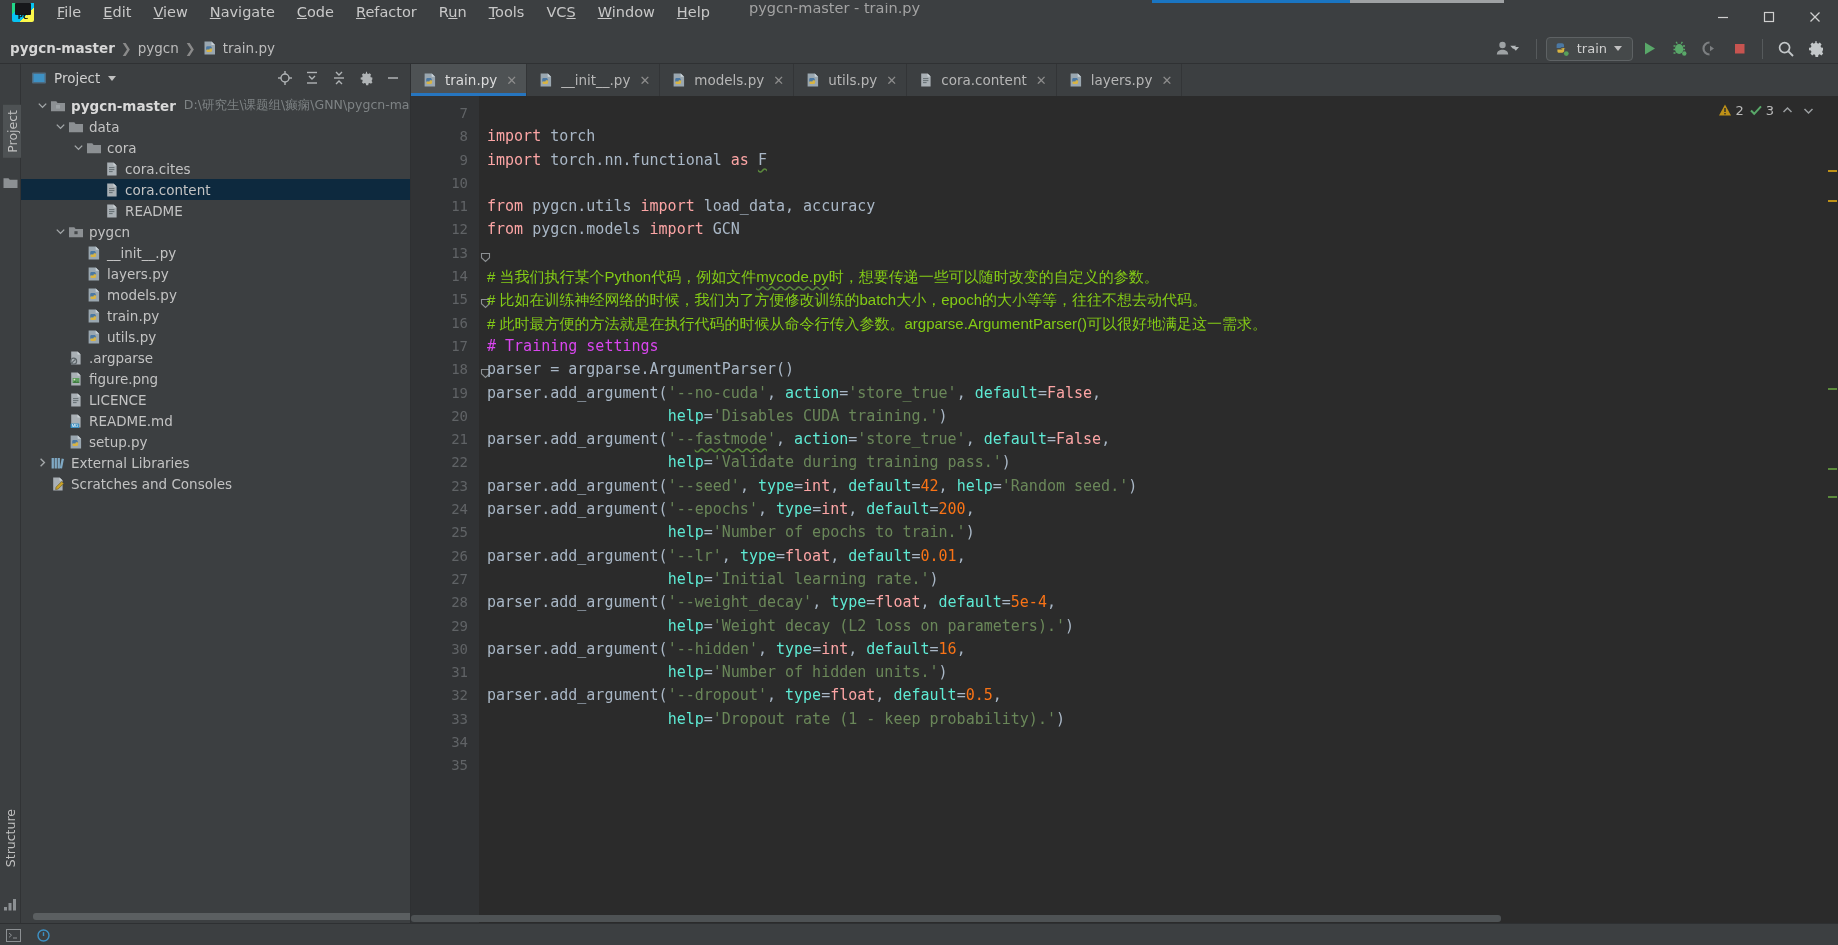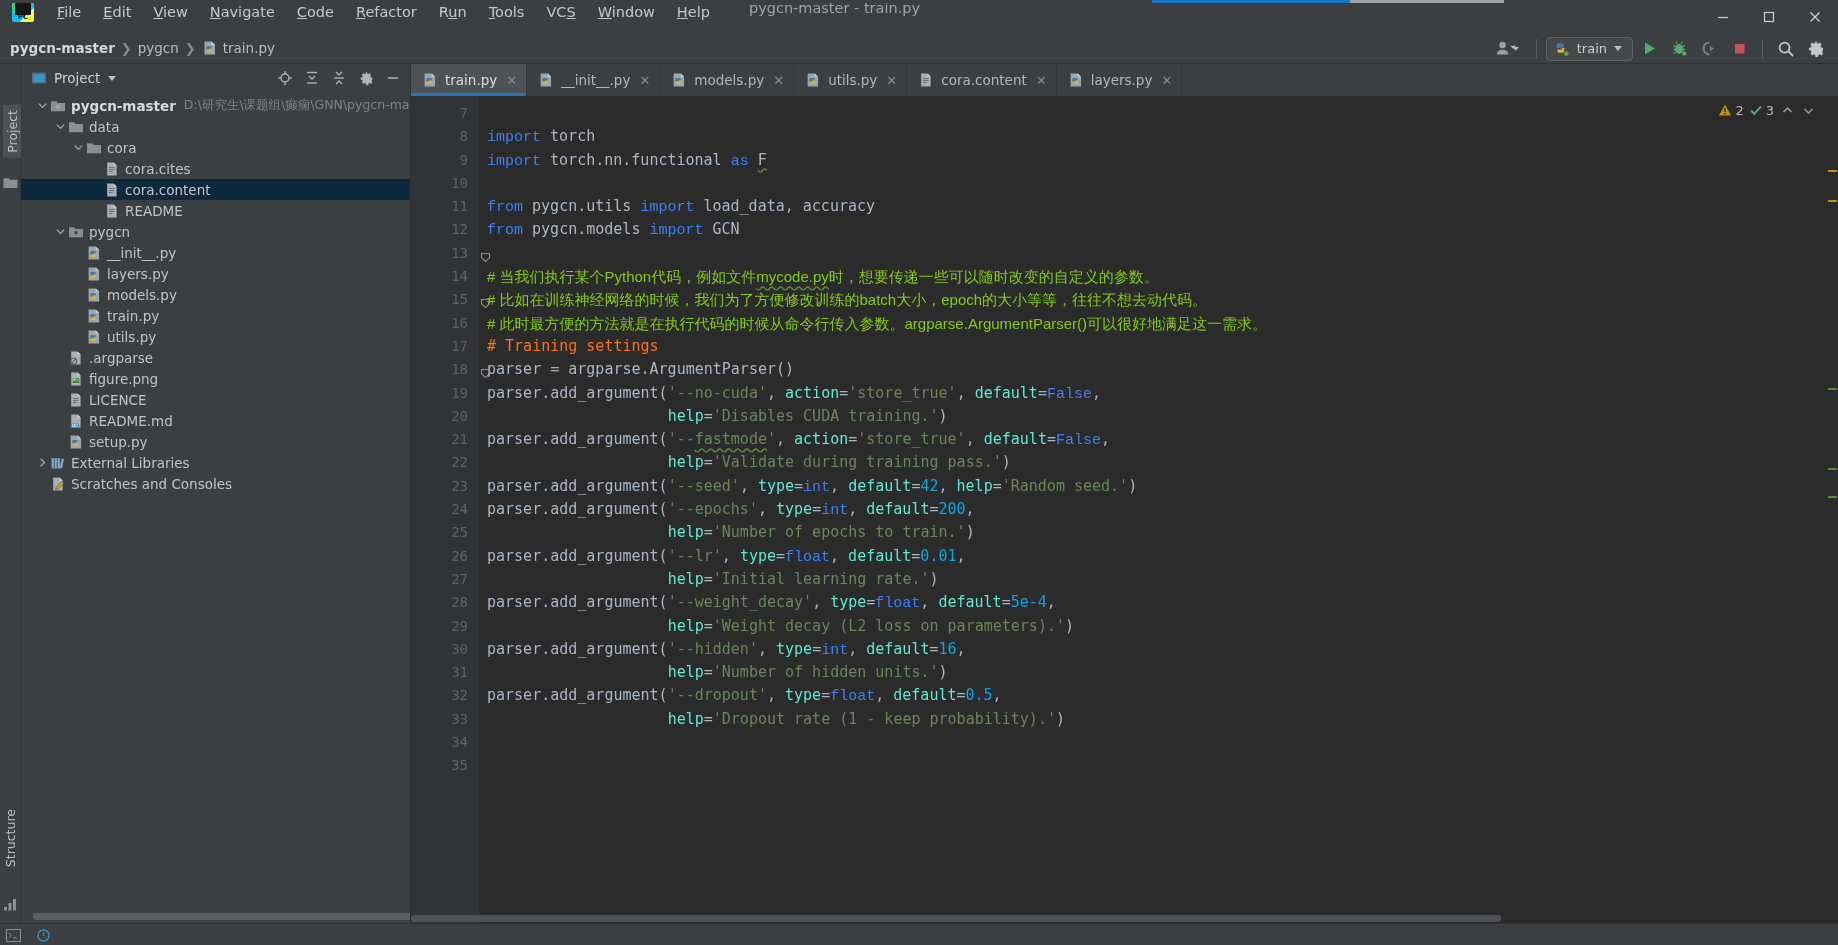--- a/index.html
+++ b/index.html
@@ -82,24 +82,24 @@
   .tab .x { color:#8D8D8D; font-size:13px; margin-left:2px; }
 
   .code-area { flex:1; display:flex; min-height:0; position:relative; overflow:hidden; }
   .gutter { width:68px; flex:0 0 68px; background:#313335; text-align:right; padding-top:6px;
             font-family:"DejaVu Sans Mono","Liberation Mono",monospace; font-size:14px; color:#606366; }
   .gutter .gl { height:23.3px; line-height:23.3px; padding-right:11px; position:relative; }
   .fold { position:absolute; right:-12px; top:5px; width:11px; height:11px; }
   .code { flex:1; position:relative; padding-top:6px; overflow:hidden;
           font-family:"DejaVu Sans Mono","Liberation Mono",monospace; font-size:15px; color:#A9B7C6; }
   .ln { height:23.3px; line-height:23.3px; white-space:pre; padding-left:8px; }
-  .kw   { color:#3b82f6;font-family:Liberation Mono, monospace; }
+  .kw   { color:#fca5a5; }
   .str  { color:#6A8759; }
-  .num  { color:#0ea5e9; }
-  .cmt  { color:#f97316; }
+  .num  { color:#f97316; }
+  .cmt  { color:#d946ef; }
   .kwarg{ color:#5eead4; }
   .id   { color:#A9B7C6; }
   .cmt-cn { color:#84cc16; font-family:Liberation Sans, sans-serif; }
   .sq { text-decoration: underline; text-decoration-style: wavy; text-decoration-color:#5B8A3C; text-underline-offset:3px; }
 
   
   .inspect { position:absolute; right:22px; top:6px; display:flex; align-items:center; gap:5px; font-size:13px; z-index:8; }
   .insp-item { display:flex; align-items:center; gap:3px; color:#BBBBBB; }
   .insp-up, .insp-dn { width:16px; height:16px; display:flex; align-items:center; justify-content:center; }
 

